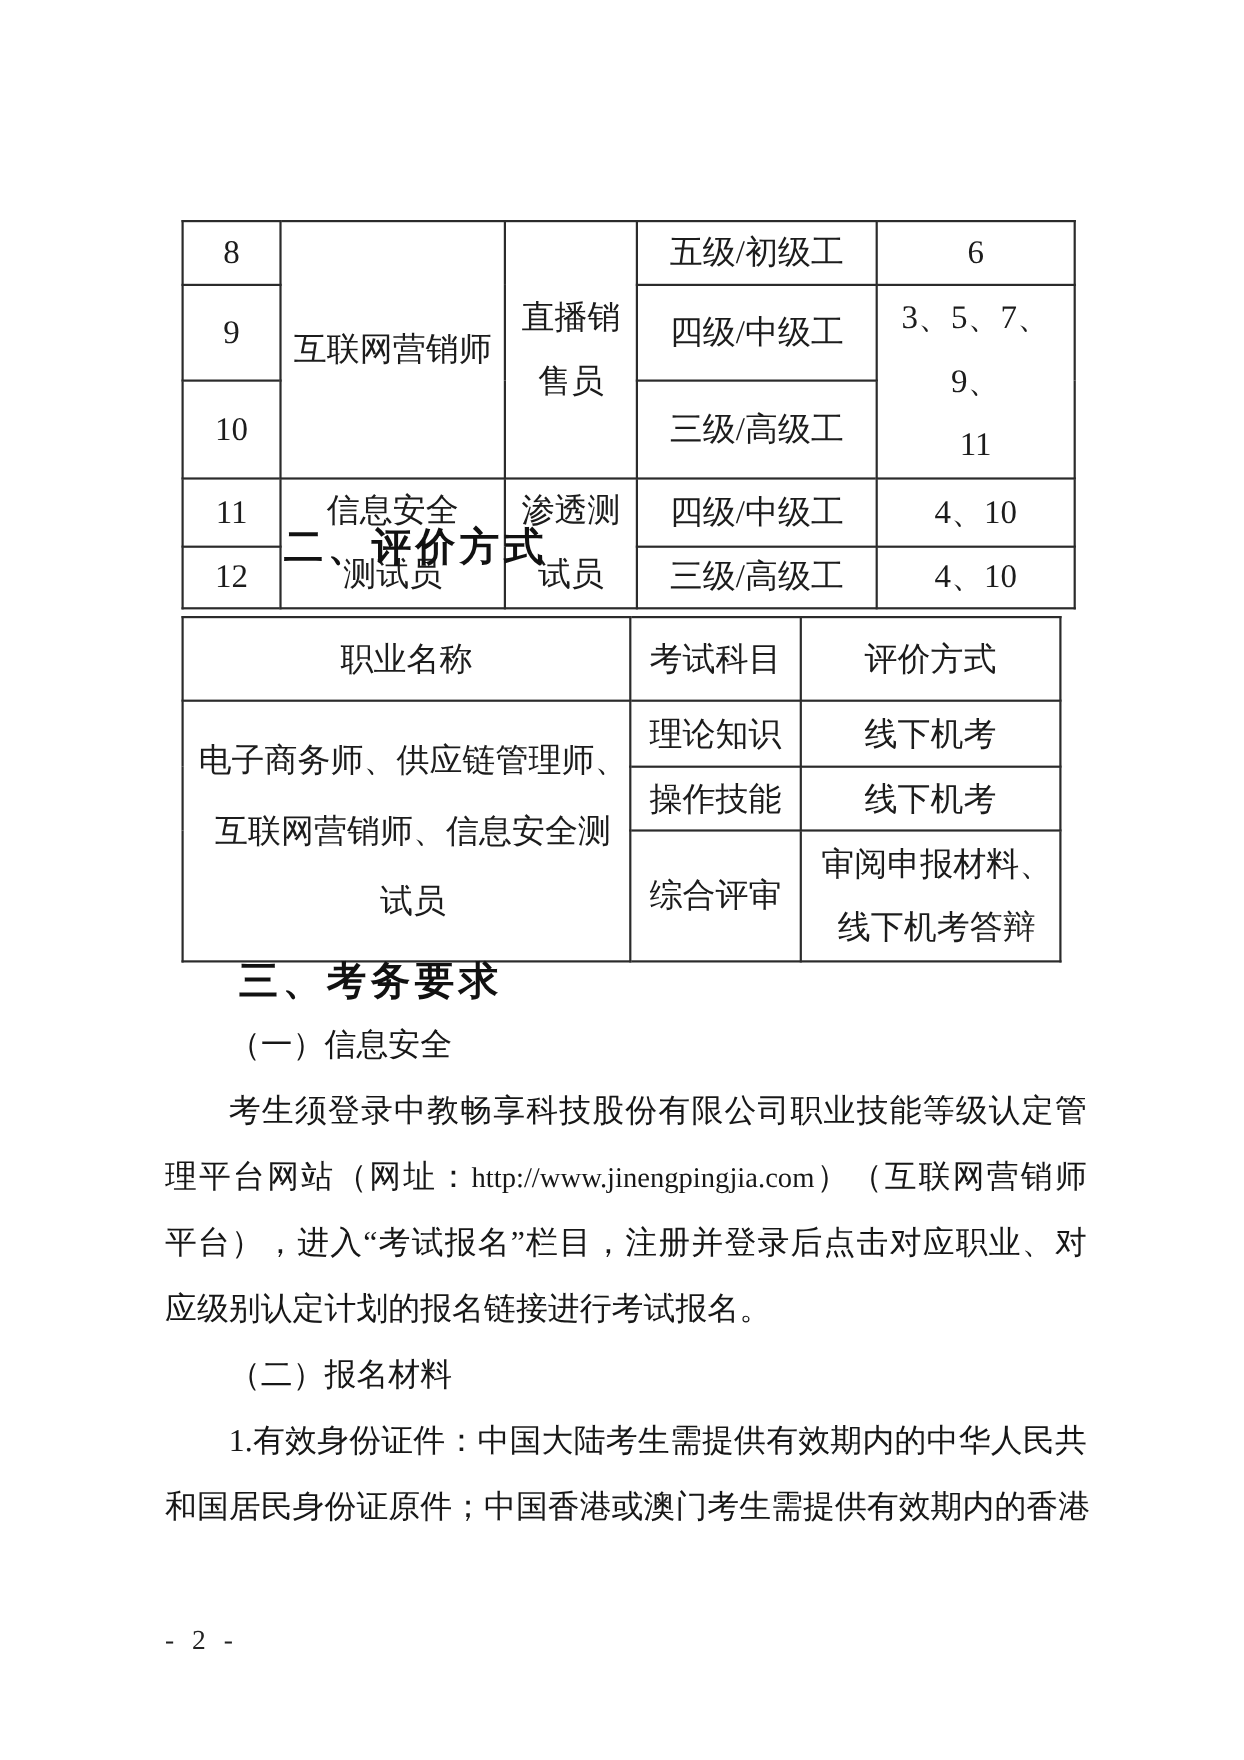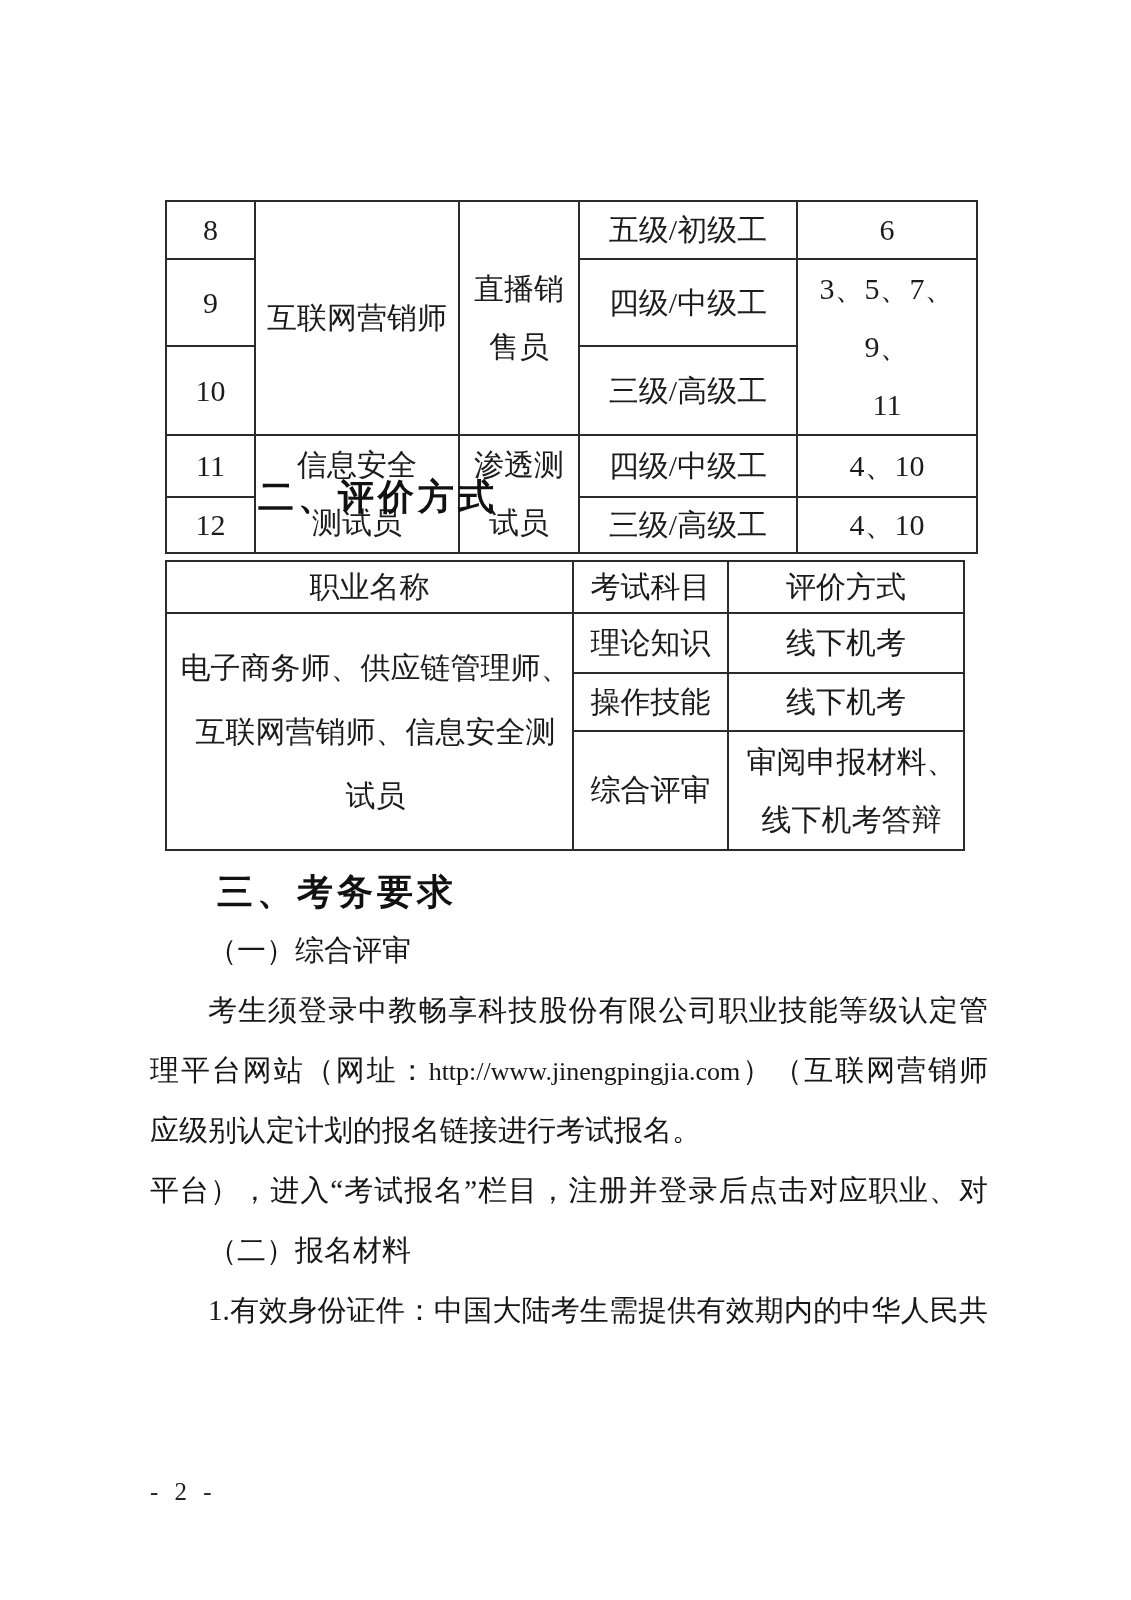--- a/index.html
+++ b/index.html
@@ -111,21 +111,21 @@
 
   <div id="heading-2" class="sec-heading">二、评价方式</div>
 
   <table id="eval-table">
     <colgroup>
       <col style="width:407px">
         <col style="width:155px">
         <col style="width:236px">
     </colgroup>
     <tbody>
-        <tr style="height:52px">
+        <tr style="height:76px">
       <th>职业名称</th>
       <th>考试科目</th>
       <th>评价方式</th>
     </tr>
     <tr style="height:60px">
       <td rowspan="3" class="occ">电子商务师、供应链管理师、
 互联网营销师、信息安全测
 试员</td>
       <td>理论知识</td>
       <td>线下机考</td>
@@ -138,24 +138,25 @@
       <td>综合评审</td>
       <td class="pre">审阅申报材料、
 线下机考答辩</td>
     </tr>
   </tbody>
     </table>
 
   <div id="heading-3" class="sec-heading">三、考务要求</div>
 
   <div class="bodytext">
-    <div class="line noj ind">（一）综合评审</div>
+    <div class="line noj ind">（一）信息安全</div>
     <div class="line ind">考生须登录中教畅享科技股份有限公司职业技能等级认定管</div>
     <div class="line"><span>理平台网站（网址：</span><span class="url">http://www.jinengpingjia.com</span><span>）（互联网营销师</span></div>
+    <div class="line">平台），进入“考试报名”栏目，注册并登录后点击对应职业、对</div>
     <div class="line noj">应级别认定计划的报名链接进行考试报名。</div>
-    <div class="line">平台），进入“考试报名”栏目，注册并登录后点击对应职业、对</div>
     <div class="line noj ind">（二）报名材料</div>
     <div class="line ind">1.有效身份证件：中国大陆考生需提供有效期内的中华人民共</div>
+    <div class="line">和国居民身份证原件；中国香港或澳门考生需提供有效期内的香港</div>
   </div>
 
   <div class="page-number">- 2 -</div>
 
 </div>
 
 </body></html>

